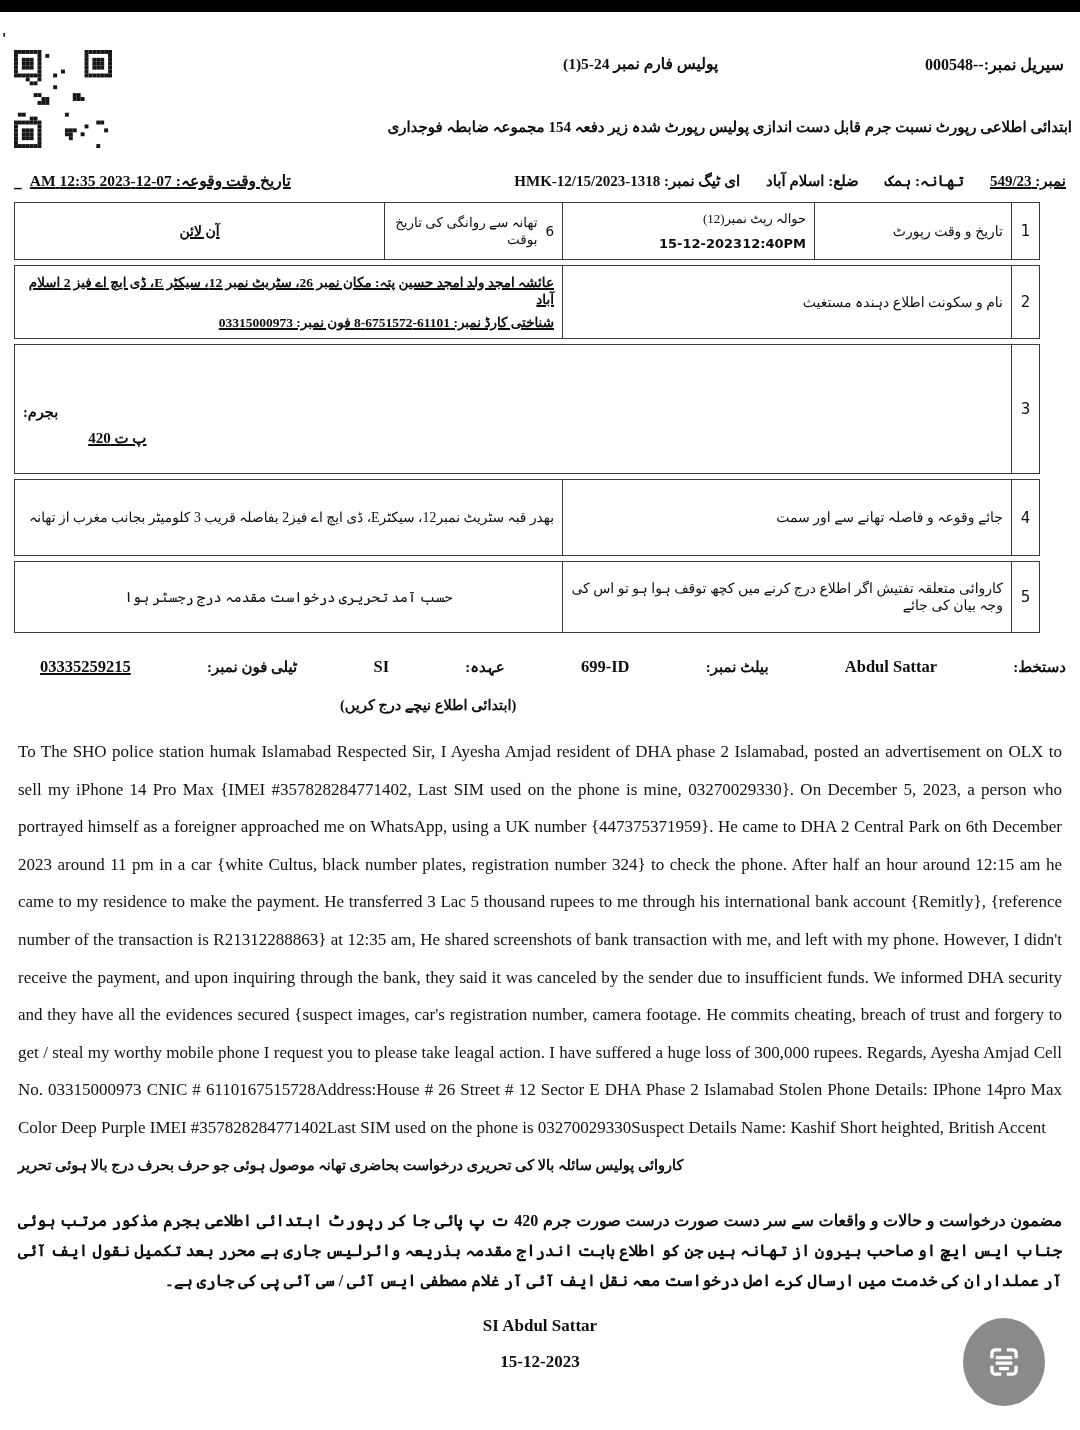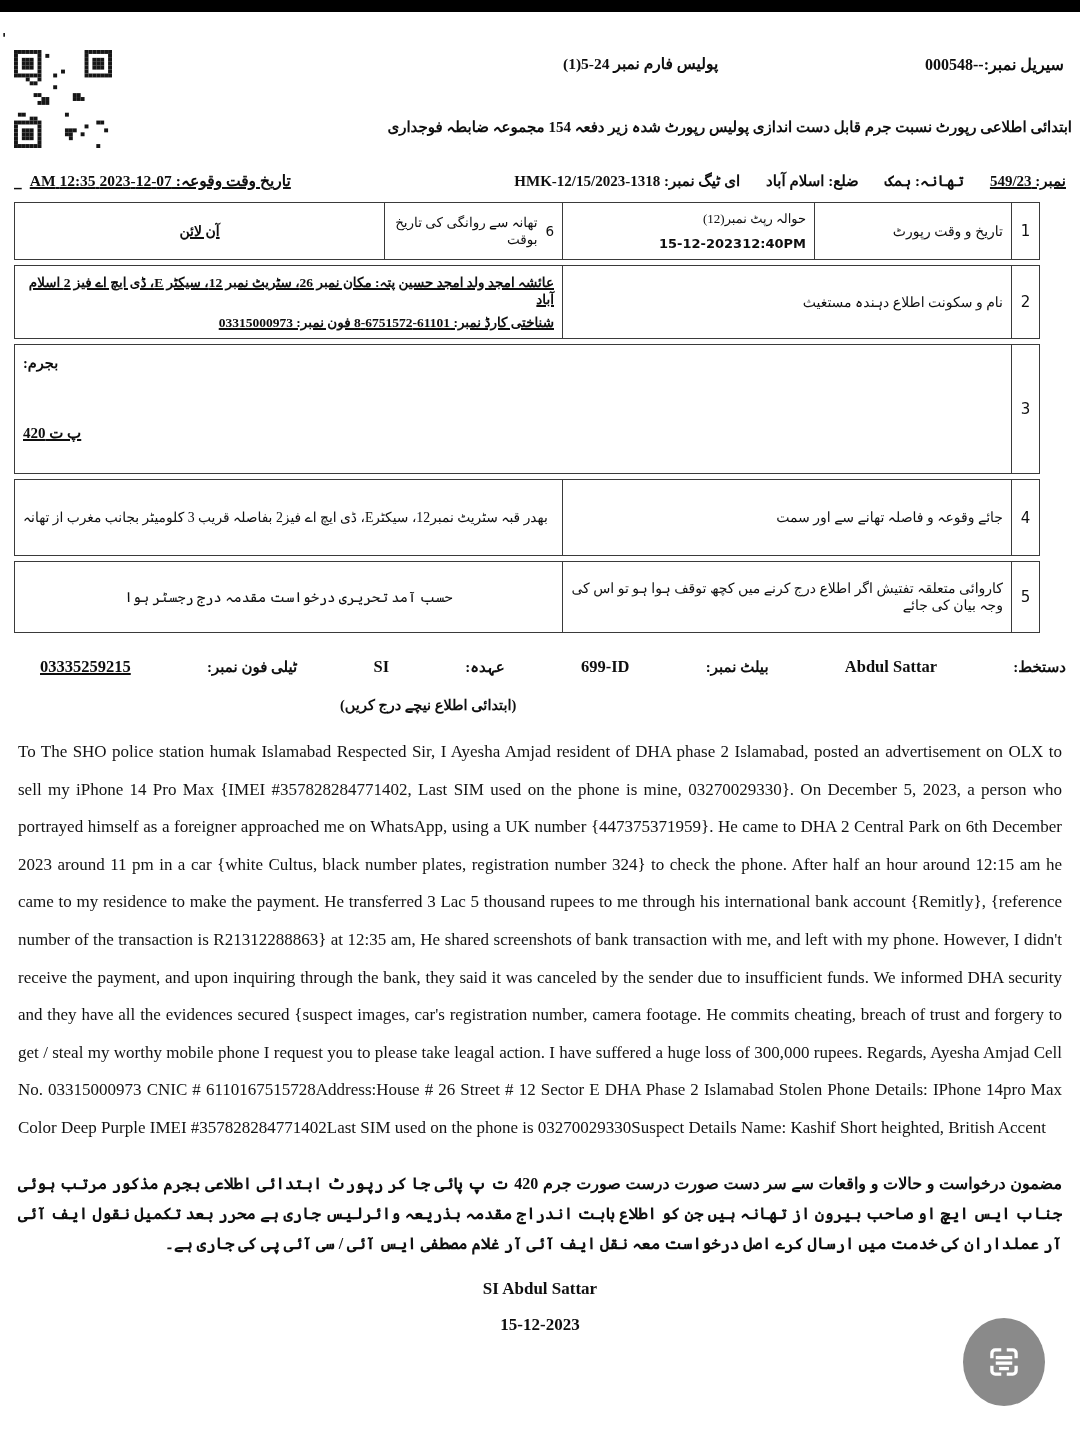--- a/index.html
+++ b/index.html
@@ -30,23 +30,23 @@
   .cell{box-sizing:border-box;padding:4px 8px;font-size:14px}
   .c-num{width:28px;border-left:1px solid #3a3a3a;display:flex;align-items:center;justify-content:center;font-size:15px}
   .c-label{border-left:1px solid #3a3a3a;display:flex;align-items:center;justify-content:flex-start;text-align:right}
   .c-value{flex:1}
   .r1{height:58px}.r2{height:74px}.r3{height:130px}.r4{height:77px}.r5{height:72px}
   .w-label{width:197px}.w-label2{width:449px}
   .c-rapat{width:252px;border-left:1px solid #3a3a3a;display:flex;flex-direction:column;justify-content:center;align-items:flex-end;gap:9px;font-size:13px}
   .c-dep{width:178px;border-left:1px solid #3a3a3a;display:flex;align-items:center;gap:8px;flex-direction:row-reverse;font-size:13.5px}
   .c-online{display:flex;align-items:center;justify-content:center}
   .r2 .c-value{display:flex;flex-direction:column;justify-content:center;align-items:flex-end;gap:6px;font-size:13.5px;font-weight:bold}
-  .r3 .c-value{display:flex;flex-direction:column;align-items:flex-start;padding-top:10px}
+  .r3 .c-value{display:flex;align-items:center;padding-top:10px}
   .crime-section{margin-top:52px;padding-left:0;padding-right:46px;font-size:15px}
-  .r4 .c-value{display:flex;align-items:center;text-align:right;font-size:13.8px}
+  .r4 .c-value{display:flex;align-items:center;justify-content:flex-end;text-align:right;font-size:13.8px}
   .r5 .c-value{display:flex;align-items:center;justify-content:center;font-size:14px}
 
   .officer{position:absolute;top:657px;left:40px;right:14px;display:flex;flex-direction:row-reverse;justify-content:space-between;align-items:baseline;font-size:15px;font-weight:bold}
   .officer .eng{font-family:"Liberation Serif","DejaVu Serif",serif;font-size:16.5px}
   .note{position:absolute;top:697px;left:340px;font-size:14.5px;font-weight:bold}
 
   .lower{position:absolute;top:733px;left:18px;width:1044px}
   .complaint{font-size:17px;line-height:37.6px;text-align:justify;color:#121212}
   .mixedline{display:flex;justify-content:space-between;align-items:baseline;line-height:37.6px}
   .mixedline .mixu{font-size:14.5px;font-weight:bold}
@@ -280,20 +280,21 @@
   <span class="urdu">عہدہ:</span>
   <span class="eng">SI</span>
   <span class="urdu">ٹیلی فون نمبر:</span>
   <span class="eng u">03335259215</span>
 </div>
 <div class="note urdu">(ابتدائی اطلاع نیچے درج کریں)</div>
 
 <div class="lower">
   <div class="complaint serif">To The SHO police station humak Islamabad Respected Sir, I Ayesha Amjad resident of DHA phase 2 Islamabad, posted an advertisement on OLX to sell my iPhone 14 Pro Max {IMEI #357828284771402, Last SIM used on the phone is mine, 03270029330}. On December 5, 2023, a person who portrayed himself as a foreigner approached me on WhatsApp, using a UK number {447375371959}. He came to DHA 2 Central Park on 6th December 2023 around 11 pm in a car {white Cultus, black number plates, registration number 324} to check the phone. After half an hour around 12:15 am he came to my residence to make the payment. He transferred 3 Lac 5 thousand rupees to me through his international bank account {Remitly}, {reference number of the transaction is R21312288863} at 12:35 am, He shared screenshots of bank transaction with me, and left with my phone. However, I didn't receive the payment, and upon inquiring through the bank, they said it was canceled by the sender due to insufficient funds. We informed DHA security and they have all the evidences secured {suspect images, car's registration number, camera footage. He commits cheating, breach of trust and forgery to get / steal my worthy mobile phone I request you to please take leagal action. I have suffered a huge loss of 300,000 rupees. Regards, Ayesha Amjad Cell No. 03315000973 CNIC # 6110167515728Address:House # 26 Street # 12 Sector E DHA Phase 2 Islamabad Stolen Phone Details: IPhone 14pro Max Color Deep Purple IMEI #357828284771402Last SIM used on the phone is 03270029330Suspect Details Name: Kashif Short heighted, British Accent</div>
   <div class="mixedline">
+    <span class="urdu mixu">کاروائی پولیس سائلہ بالا کی تحریری درخواست بحاضری تھانہ موصول ہوئی جو حرف بحرف درج بالا ہوئی تحریر</span>
   </div>
   <div class="closing urdu">مضمون درخواست و حالات و واقعات سے سر دست صورت درست صورت جرم 420 ت پ پائی جا کر رپورٹ ابتدائی اطلاعی بجرم مذکور مرتب ہوئی جناب ایس ایچ او صاحب بیرون از تھانہ ہیں جن کو اطلاع بابت اندراج مقدمہ بذریعہ وائرلیس جاری ہے محرر بعد تکمیل نقول ایف آئی آر عملداران کی خدمت میں ارسال کرے اصل درخواست معہ نقل ایف آئی آر غلام مصطفی ایس آئی / سی آئی پی کی جاری ہے۔</div>
   <div class="sigblock serif">
     <div>SI Abdul Sattar</div>
     <div>15-12-2023</div>
   </div>
 </div>
 
 <button class="scanbtn">
   <svg width="44" height="44" viewBox="0 0 40 40">

